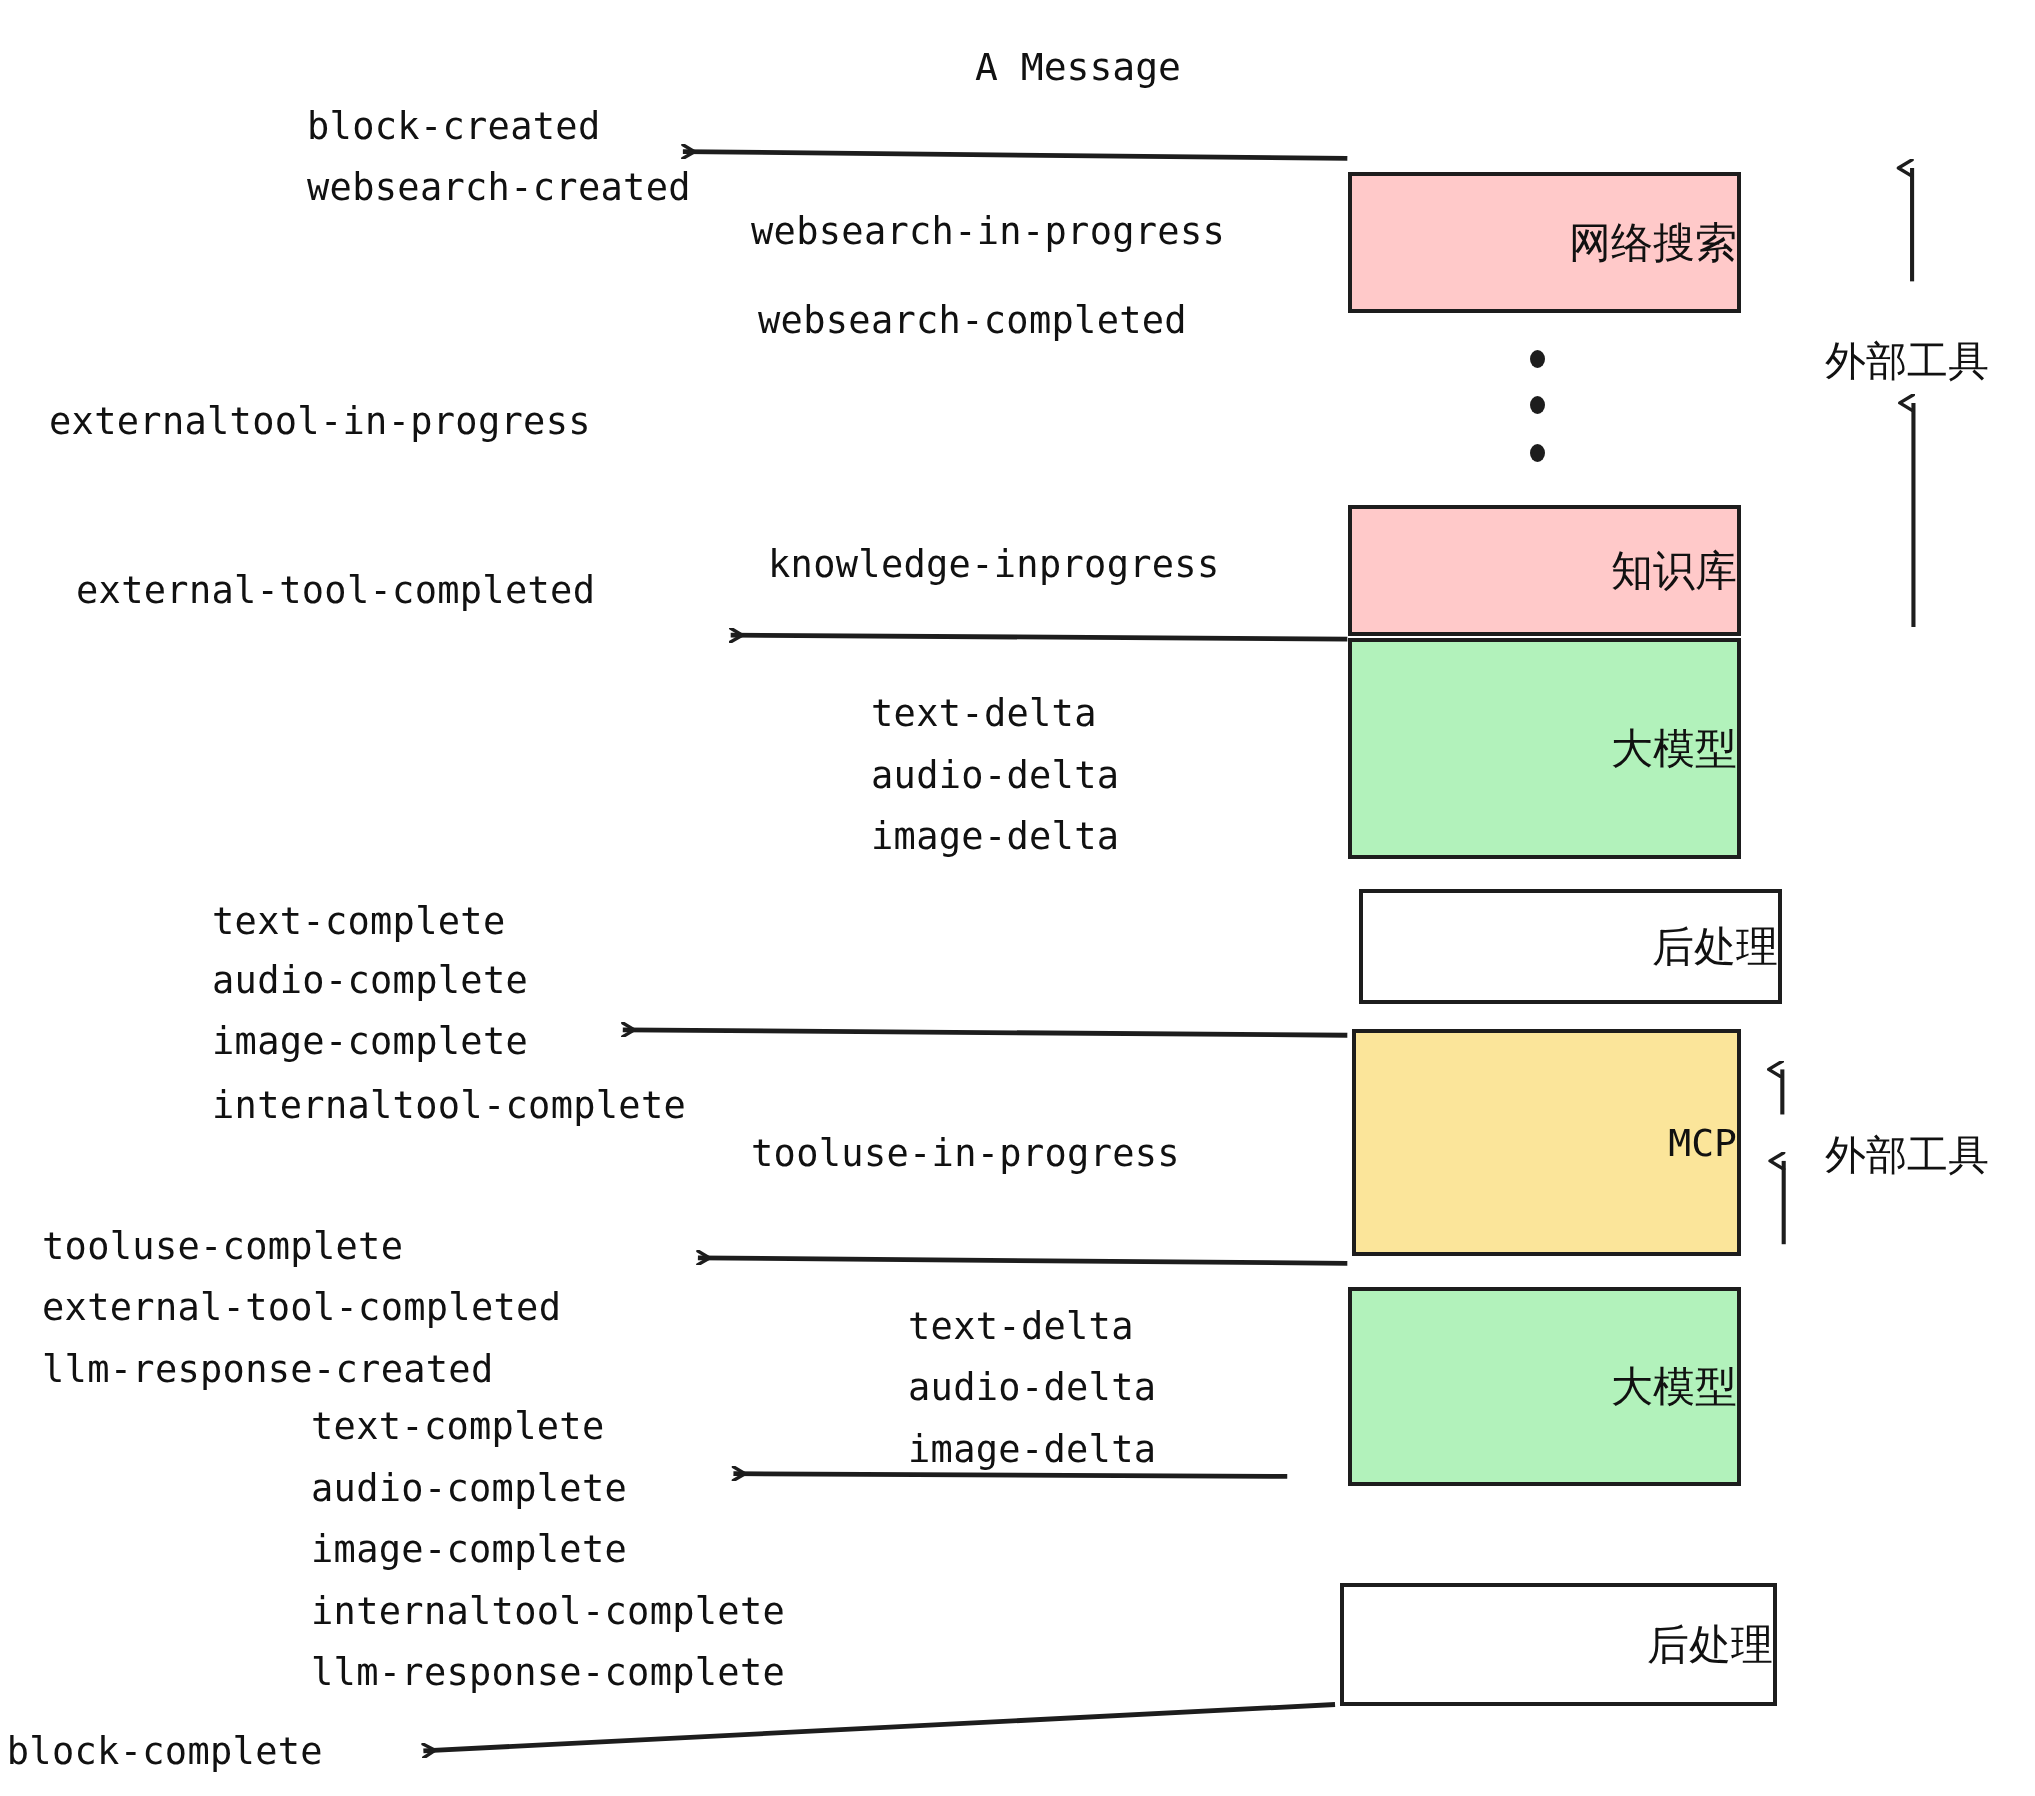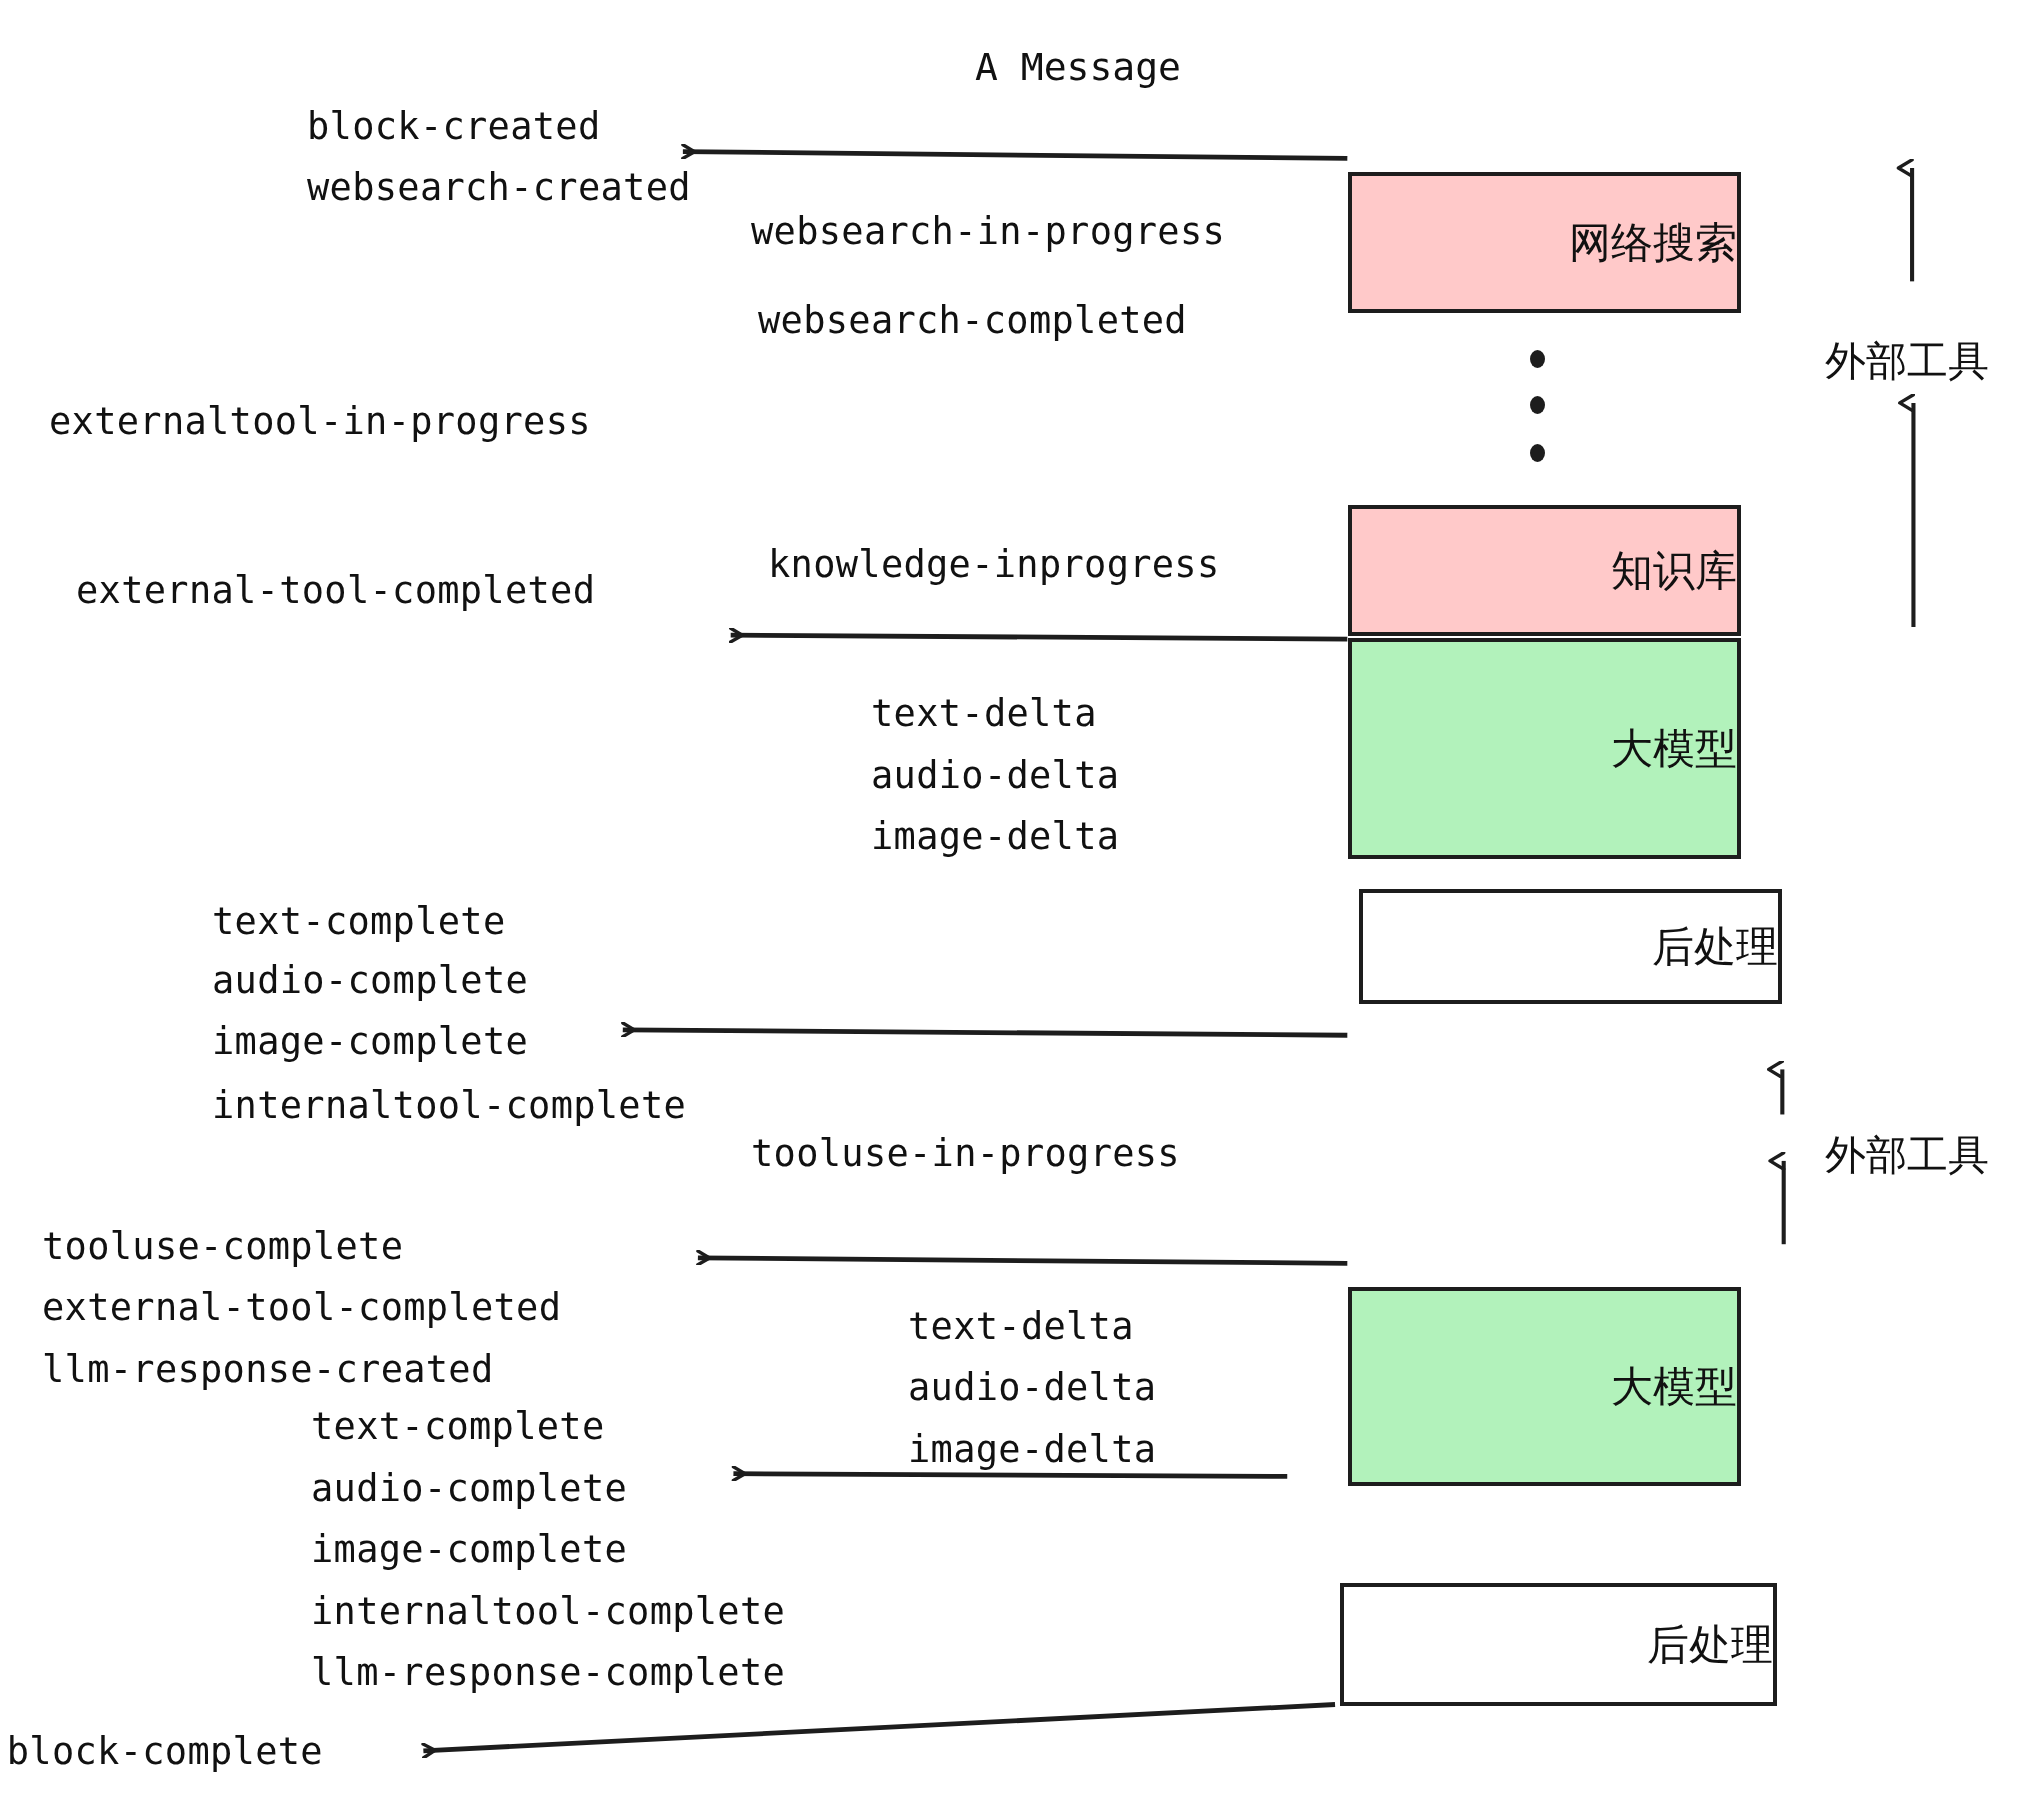--- a/index.html
+++ b/index.html
@@ -80,20 +80,23 @@
   </div>
   <div class="box" id="box-knowledge" style="left: 1348px; top: 505px; width: 393px; height: 131px; background: rgb(255, 201, 201); border-color: rgb(29, 29, 29);">
     <span class="box-label">知识库</span>
   </div>
   <div class="box" id="box-llm-1" style="left: 1348px; top: 638px; width: 393px; height: 221px; background: rgb(178, 242, 187); border-color: rgb(29, 29, 29);">
     <span class="box-label">大模型</span>
   </div>
   <div class="box" id="box-postprocess-1" style="left: 1359px; top: 889px; width: 423px; height: 115px; background: rgb(255, 255, 255); border-color: rgb(29, 29, 29);">
     <span class="box-label">后处理</span>
   </div>
+  <div class="box latin" id="box-mcp" style="left: 1352px; top: 1029px; width: 389px; height: 227px; background: rgb(251, 229, 154); border-color: rgb(29, 29, 29);">
+    <span class="box-label">MCP</span>
+  </div>
   <div class="box" id="box-llm-2" style="left: 1348px; top: 1287px; width: 393px; height: 199px; background: rgb(178, 242, 187); border-color: rgb(29, 29, 29);">
     <span class="box-label">大模型</span>
   </div>
   <div class="box" id="box-postprocess-2" style="left: 1340px; top: 1583px; width: 437px; height: 123px; background: rgb(255, 255, 255); border-color: rgb(29, 29, 29);">
     <span class="box-label">后处理</span>
   </div>
 
   <div class="dot" id="dot-0" style="left: 1530px; top: 350px;"></div>
   <div class="dot" id="dot-1" style="left: 1530px; top: 396px;"></div>
   <div class="dot" id="dot-2" style="left: 1530px; top: 444px;"></div>

